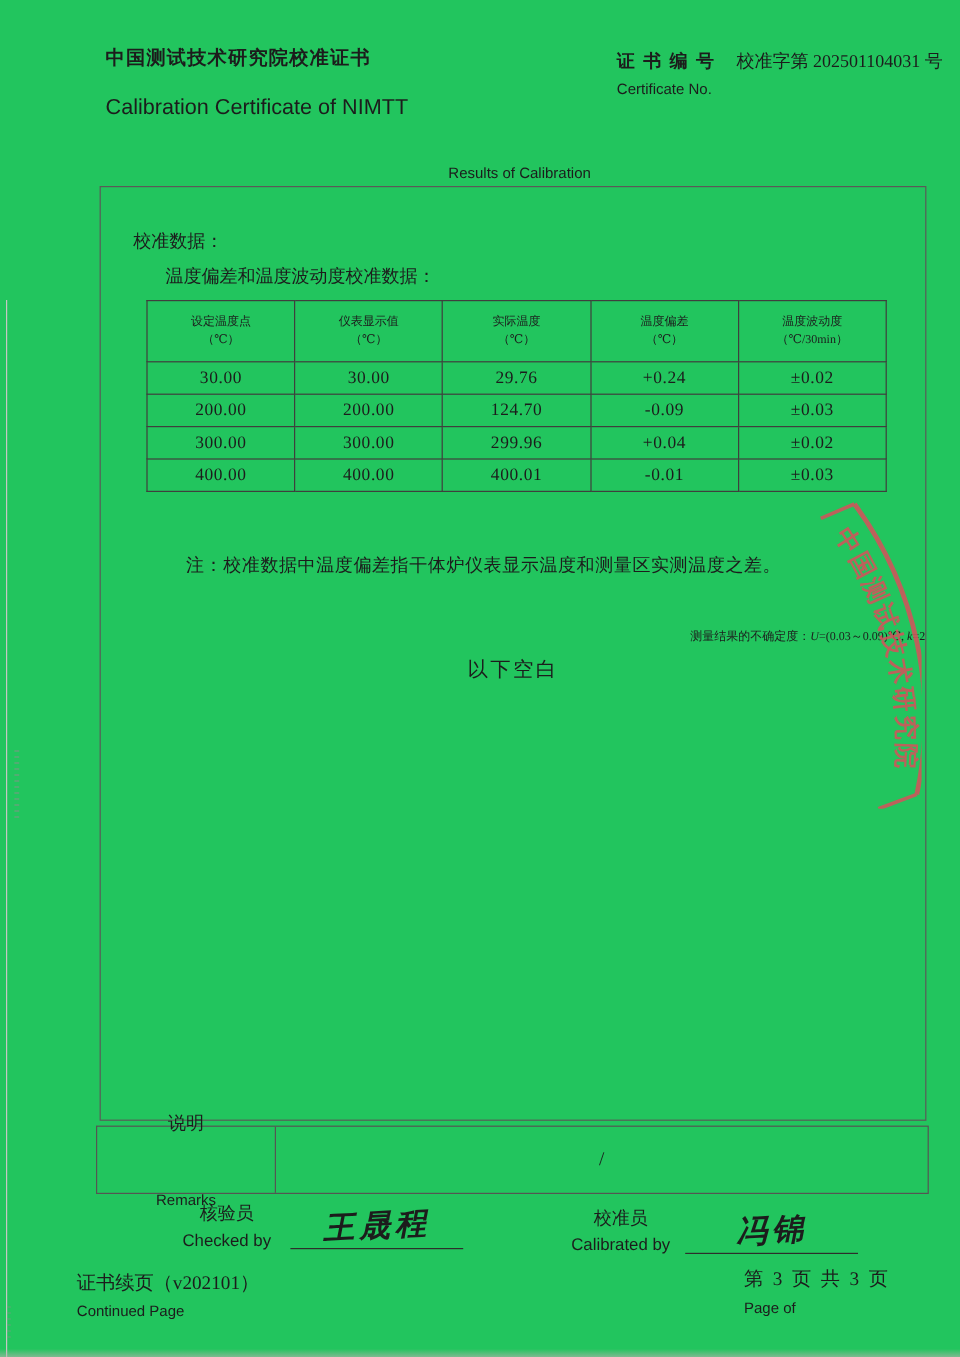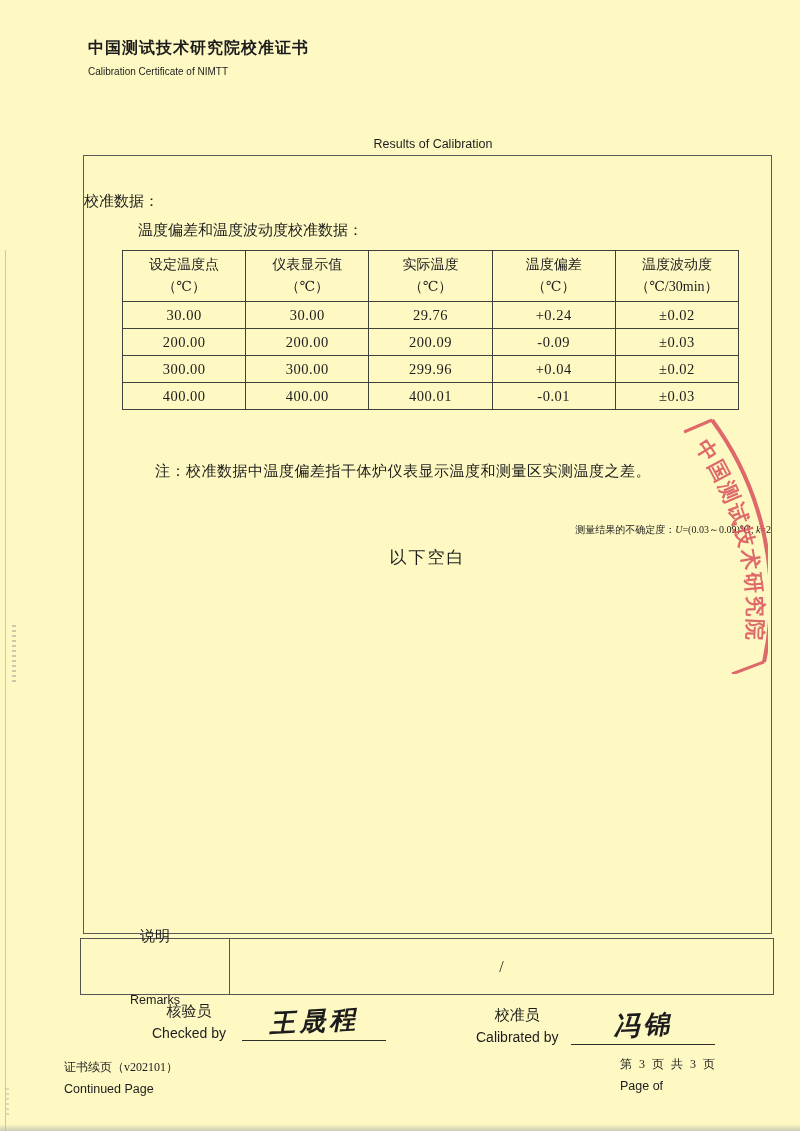--- a/index.html
+++ b/index.html
@@ -1,53 +1,53 @@
 <!DOCTYPE html>
 <html><head>
 <meta charset="utf-8">
 <style>
   html,body { margin:0; padding:0; background:#ffffff; }
   .page {
     position:relative; width:800px; height:1131px; margin:0 auto;
-    background:#fef9c3; overflow:hidden; color:#1c1c1c;
+    background:#22c55e; overflow:hidden; color:#1c1c1c;
     font-family:"Liberation Serif","DejaVu Serif",serif;
   }
 
   
   .edge-left  { position:absolute; left:5px; top:250px; width:1px; height:881px; background:#c6c6c4; }
   .edge-smudge { position:absolute; left:12px; top:625px; width:4px; height:58px; opacity:.45;
     background:repeating-linear-gradient(to bottom,#8d8d8d 0 2px,transparent 2px 5px); }
   .edge-smudge2 { position:absolute; left:6px; top:1088px; width:3px; height:30px; opacity:.3;
     background:repeating-linear-gradient(to bottom,#8d8d8d 0 2px,transparent 2px 5px); }
   .edge-bottom { position:absolute; left:0; bottom:0; width:100%; height:7px; opacity:.65;
     background:linear-gradient(to bottom,rgba(0,0,0,0),#b3b3ae); }
 
   
   .hdr-left { position:absolute; left:88px; top:38px; }
   .org-zh { font-size:16px; font-weight:700; letter-spacing:1px; font-family:"Liberation Sans","DejaVu Sans",sans-serif; }
-  .org-en { font-size:10px; margin-top:7px; font-family:"Liberation Sans","DejaVu Sans",sans-serif; }
+  .org-en { font-size:18px; margin-top:20px; font-family:"Liberation Sans","DejaVu Sans",sans-serif; }
   .hdr-right { position:absolute; left:514px; top:42px; }
   .cert-line { font-size:15px; white-space:nowrap; }
   .cert-label { font-weight:700; letter-spacing:7px; font-family:"Liberation Sans","DejaVu Sans",sans-serif; margin-right:8px; }
   .cert-en { font-size:12.5px; margin-top:6px; font-family:"Liberation Sans","DejaVu Sans",sans-serif; }
 
   
   .title-zh { position:absolute; left:0; top:99px; width:100%; text-align:center;
     font-size:27px; font-weight:600; letter-spacing:22px; text-indent:22px; }
   .title-en { position:absolute; left:0; top:137px; width:100%; text-align:center;
     font-size:12.5px; font-family:"Liberation Sans","DejaVu Sans",sans-serif;padding-left:33px; }
 
   
   .main-box { position:absolute; left:83px; top:155px; width:687px; height:777px; border:1px solid #5a5a58; }
-  .sec-label   { position:absolute; left:0; top:36px; font-size:15px; }
+  .sec-label   { position:absolute; left:27px; top:36px; font-size:15px; }
   .tbl-caption { position:absolute; left:54px; top:65px; font-size:15px; }
 
   table.cal { position:absolute; left:38px; top:94px; width:617px; border-collapse:collapse; table-layout:fixed; }
   table.cal th, table.cal td { border:1px solid #3f3f3d; text-align:center; padding:0; }
-  table.cal th { height:50px; font-weight:400; font-size:14px; line-height:1.55; }
+  table.cal th { height:50px; font-weight:400; font-size:10px; line-height:1.55; }
   table.cal td { height:26px; font-size:14.5px; letter-spacing:.5px;margin-left:40px; }
 
   .note   { position:absolute; left:71px; top:306px; font-size:15px; letter-spacing:.5px; }
   .uncert { position:absolute; left:0; top:367px; width:100%; text-align:right; font-size:10px; }
   .uncert i { font-family:"Liberation Serif","DejaVu Serif",serif; }
   .blank-note { position:absolute; left:0; top:390px; width:100%; text-align:center; font-size:17px; letter-spacing:2px; }
 
   
   .stamp { position:absolute; left:682px; top:414px; width:86px; height:260px; opacity:.85; }
   .stamp text { font-size:21px; letter-spacing:2px; font-family:"Liberation Serif","DejaVu Serif",serif; font-weight:700; }
@@ -67,39 +67,46 @@
   .sig-calibrated { left:476px; top:1006px; }
   .sig-label-zh { font-size:15px; text-align:center; }
   .sig-label-en { font-size:14px; font-family:"Liberation Sans","DejaVu Sans",sans-serif; margin-top:4px; }
   .sig-name { border-bottom:1.5px solid #2e2e2c; min-width:128px; text-align:center; padding:0 8px 1px; }
   .sig-name span { display:inline-block; font-size:26px; font-style:italic; font-weight:600;
     transform:rotate(-3deg); letter-spacing:4px; }
 
   
   .foot-left  { position:absolute; left:64px; top:1059px; }
   .foot-right { position:absolute; left:620px; top:1056px; }
-  .foot-zh { font-size:12px; }
+  .foot-zh { font-size:16px; }
   .foot-right .foot-zh { letter-spacing:2px; }
   .foot-en { font-size:12.5px; margin-top:6px; font-family:"Liberation Sans","DejaVu Sans",sans-serif; }
 </style>
 </head>
 <body>
 
 <div class="page">
 
   <div class="edge-left"></div>
   <div class="edge-smudge"></div>
   <div class="edge-smudge2"></div>
   <div class="edge-bottom"></div>
 
   <div class="hdr-left">
     <div class="org-zh">中国测试技术研究院校准证书</div>
     <div class="org-en">Calibration Certificate of NIMTT</div>
   </div>
 
+  <div class="hdr-right">
+    <div class="cert-line">
+      <span class="cert-label">证书编号</span>
+      <span class="cert-value">校准字第 202501104031 号</span>
+    </div>
+    <div class="cert-en">Certificate No.</div>
+  </div>
 
   <div class="title-en">Results of Calibration</div>
 
   <div class="main-box">
     <div class="sec-label">校准数据：</div>
     <div class="tbl-caption">温度偏差和温度波动度校准数据：</div>
 
     <table class="cal">
       <thead>
         <tr>
@@ -129,21 +136,21 @@
         <tr>
           <td>30.00</td>
           <td>30.00</td>
           <td>29.76</td>
           <td>+0.24</td>
           <td>±0.02</td>
         </tr>
         <tr>
           <td>200.00</td>
           <td>200.00</td>
-          <td>200.09</td>
+          <td>124.70</td>
           <td>-0.09</td>
           <td>±0.03</td>
         </tr>
         <tr>
           <td>300.00</td>
           <td>300.00</td>
           <td>299.96</td>
           <td>+0.04</td>
           <td>±0.02</td>
         </tr>

